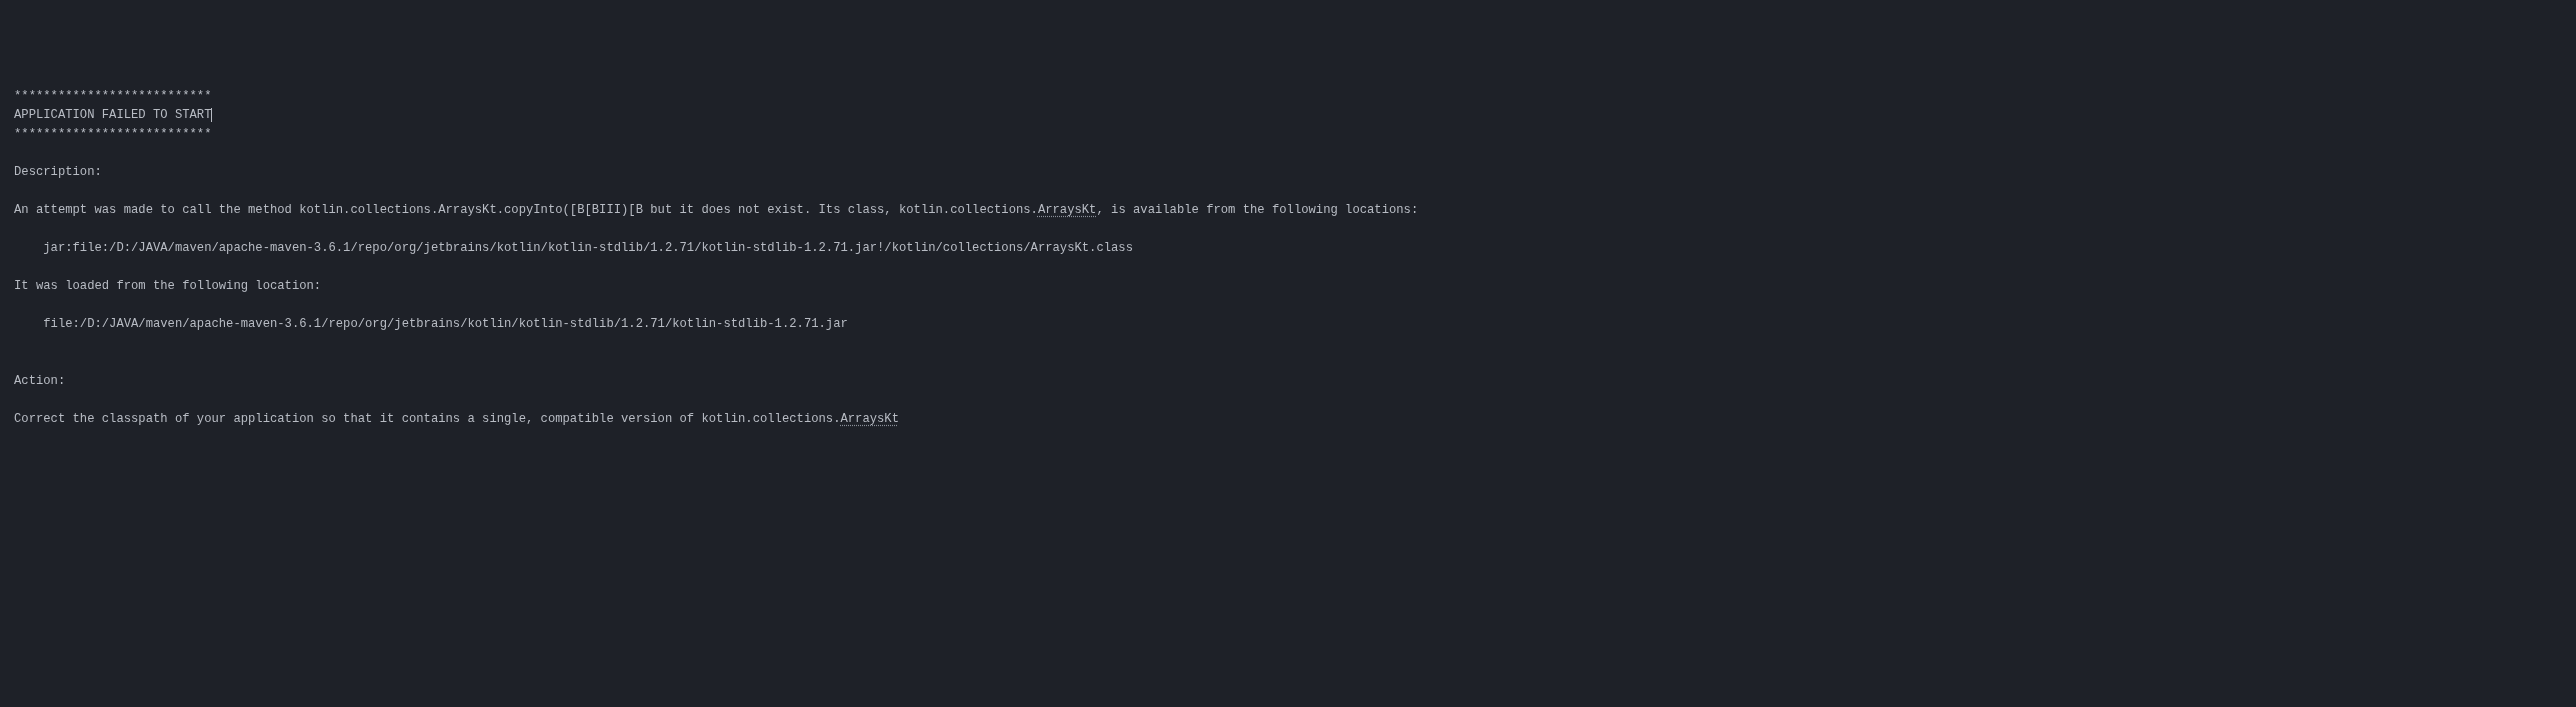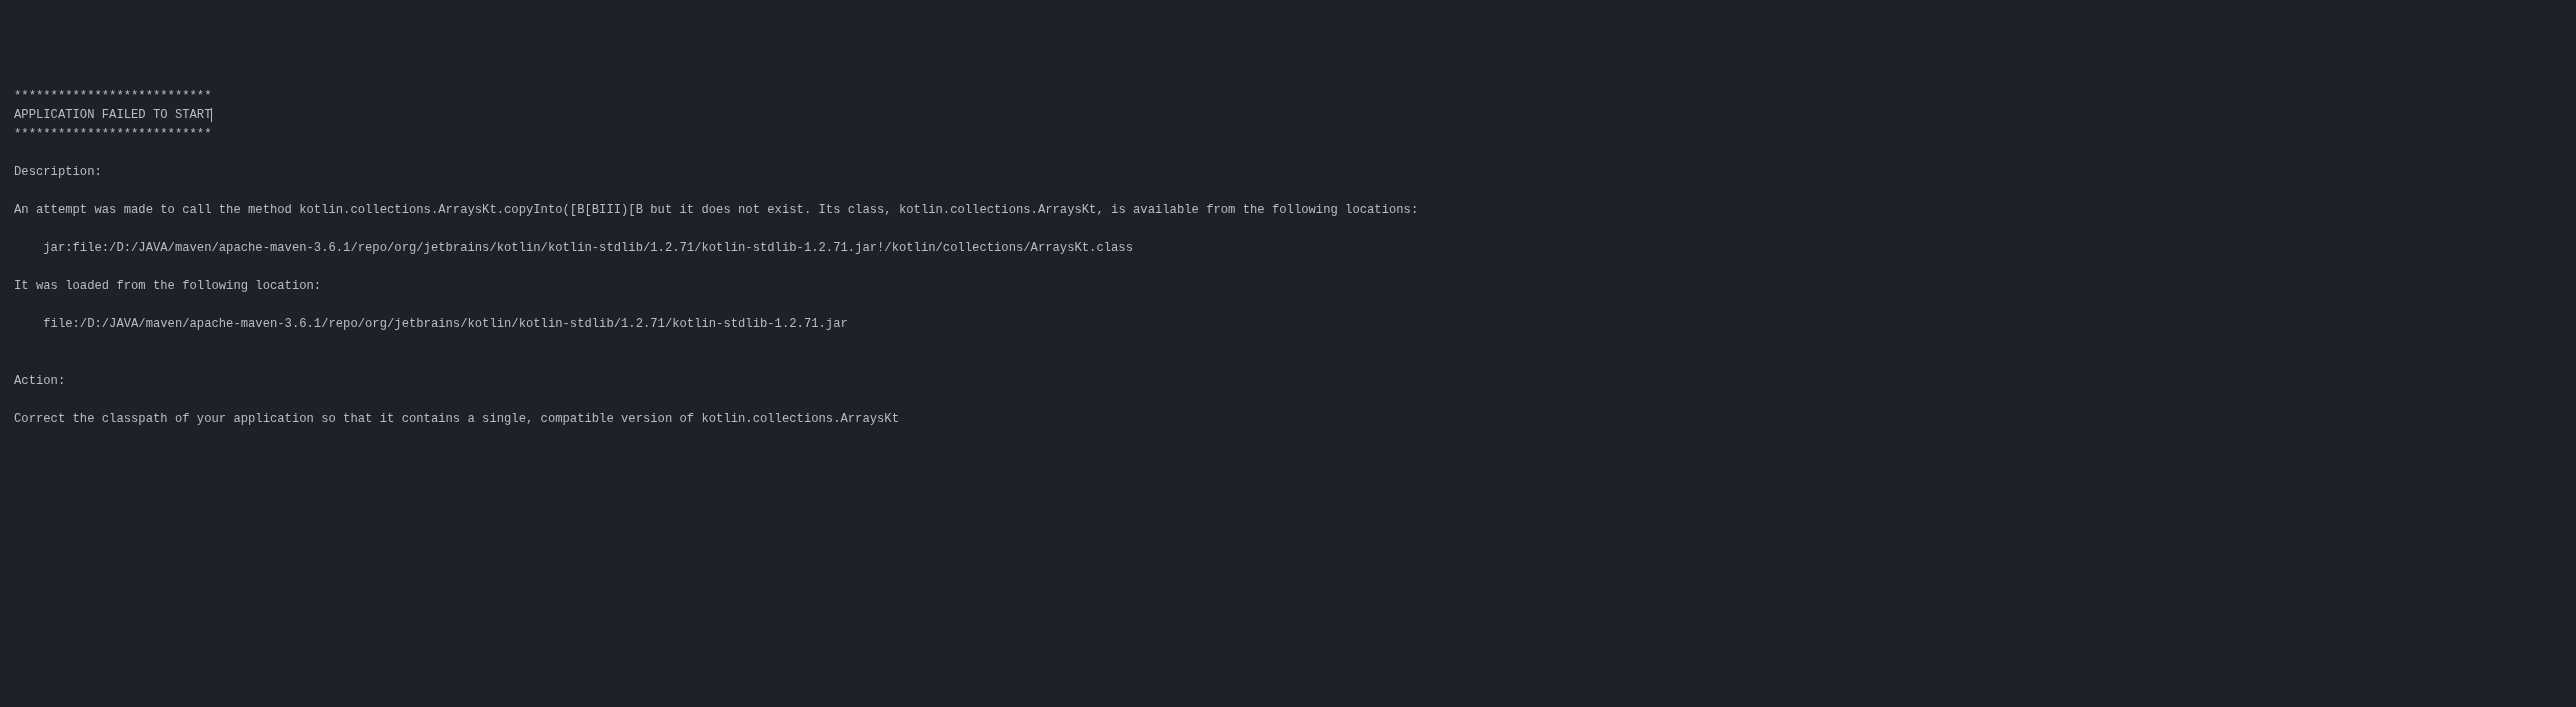--- a/index.html
+++ b/index.html
@@ -16,20 +16,21 @@
       padding: 10.5px 14px;
       white-space: pre;
       overflow-x: auto;
       min-height: 708px;
     }
     .console-line {
       display: block;
       min-height: 19px;
     }
     .underline {
+      text-decoration: underline;
       text-decoration-style: dotted;
       text-decoration-color: #8a8f99;
       text-underline-offset: 2.6px;
     }
     .cursor {
       display: inline-block;
       width: 0.9px;
       height: 14px;
       background-color: #b8bcc4;
       vertical-align: text-bottom;

